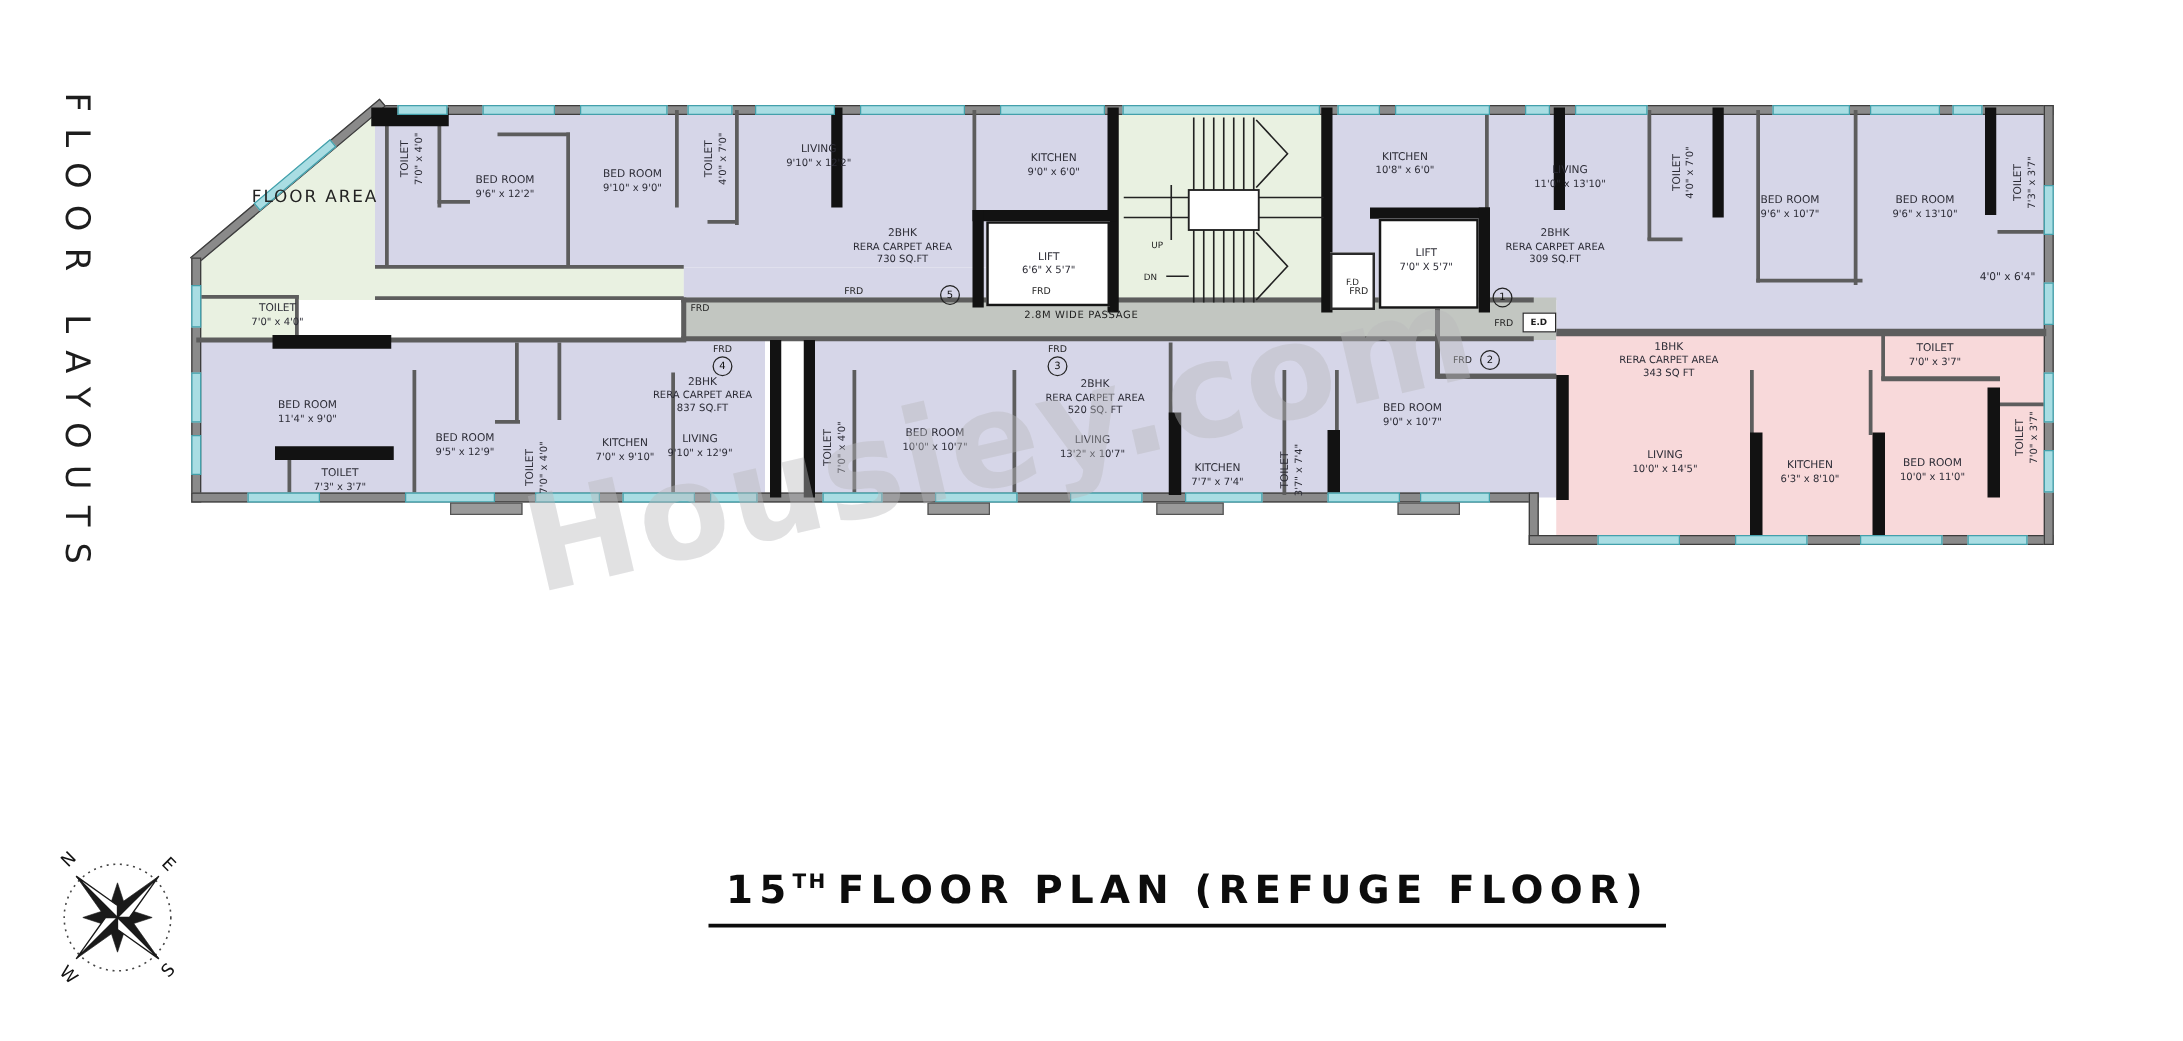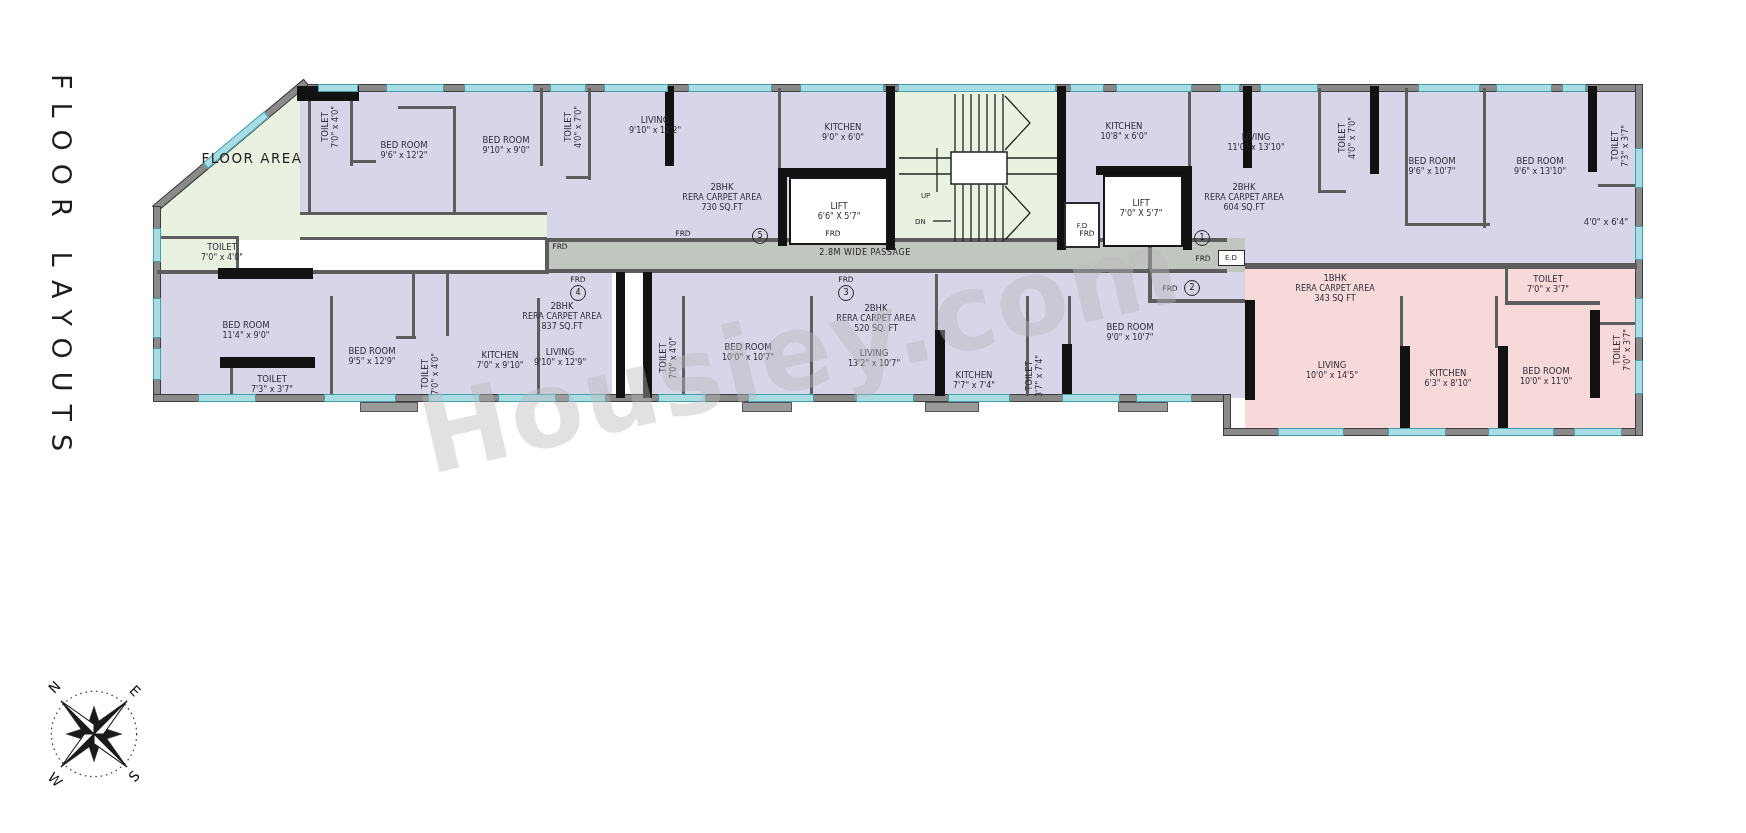--- a/index.html
+++ b/index.html
@@ -215,21 +215,21 @@
         <line x1="40" y1="133" x2="58" y2="133"></line>
         <polyline points="44,60 44,104"></polyline>
       </g>
       <rect x="58" y="64" width="56" height="32" fill="#ffffff" stroke="#222" stroke-width="1.5"></rect>
       <text x="28" y="110" font-size="7" fill="#222">UP</text>
       <text x="22" y="136" font-size="7" fill="#222">DN</text>
     </svg>
 
     <div class="frd" style="left:865px;top:252px;font-size:8px;letter-spacing:.5px;">2.8M WIDE PASSAGE</div>
     <div class="tag" style="left:1082px;top:226px;">F.D</div>
-    <div class="tag" style="left:1231px;top:258px;">E.D</div>
+    <div class="tag" style="left:1231px;top:258px;font-weight:bold;">E.D</div>
 
     <div id="room-layer">
         <div class="room-label big" style="left: 252px; top: 158px;">
           <div class="rnm">FLOOR AREA</div>
         </div>
         <div class="room-label" style="left: 222px; top: 252px;">
           <div class="rnm">TOILET</div>
           <div class="rsz">7'0" x 4'0"</div>
         </div>
         <div class="room-label v" style="left: 330px; top: 127px;">
@@ -269,21 +269,21 @@
           <div class="rnm">KITCHEN</div>
           <div class="rsz">10'8" x 6'0"</div>
         </div>
         <div class="room-label" style="left: 1256px; top: 142px;">
           <div class="rnm">LIVING</div>
           <div class="rsz">11'0" x 13'10"</div>
         </div>
         <div class="room-label" style="left: 1244px; top: 197px;">
           <div class="rnm">2BHK</div>
           <div class="rsz">RERA CARPET AREA</div>
-          <div class="rsz">604 SQ.FT</div>
+          <div class="rsz">309 SQ.FT</div>
         </div>
         <div class="room-label" style="left: 1141px; top: 208px;">
           <div class="rnm">LIFT</div>
           <div class="rsz">7'0" X 5'7"</div>
         </div>
         <div class="room-label v" style="left: 1347px; top: 138px;">
           <div class="rnm">TOILET</div>
           <div class="rsz">4'0" x 7'0"</div>
         </div>
         <div class="room-label" style="left: 1432px; top: 166px;">
@@ -423,14 +423,17 @@
       <polygon points="91,91 60,69 60,60"></polygon>
       <polygon points="29,91 51,60 60,60"></polygon>
       <polygon points="29,29 60,51 60,60"></polygon>
     </g>
     <text x="20" y="24" font-size="13" fill="#111" transform="rotate(-45 20 20)">N</text>
     <text x="94" y="24" font-size="13" fill="#111" transform="rotate(45 98 20)">E</text>
     <text x="94" y="104" font-size="13" fill="#111" transform="rotate(-45 98 100)">S</text>
     <text x="18" y="104" font-size="13" fill="#111" transform="rotate(45 20 100)">W</text>
   </svg>
 
+  <div class="title">
+    <span>15</span><sup>TH</sup><span class="rest">FLOOR PLAN (REFUGE FLOOR)</span>
+  </div>
 
 </div>
 
 </body></html>

